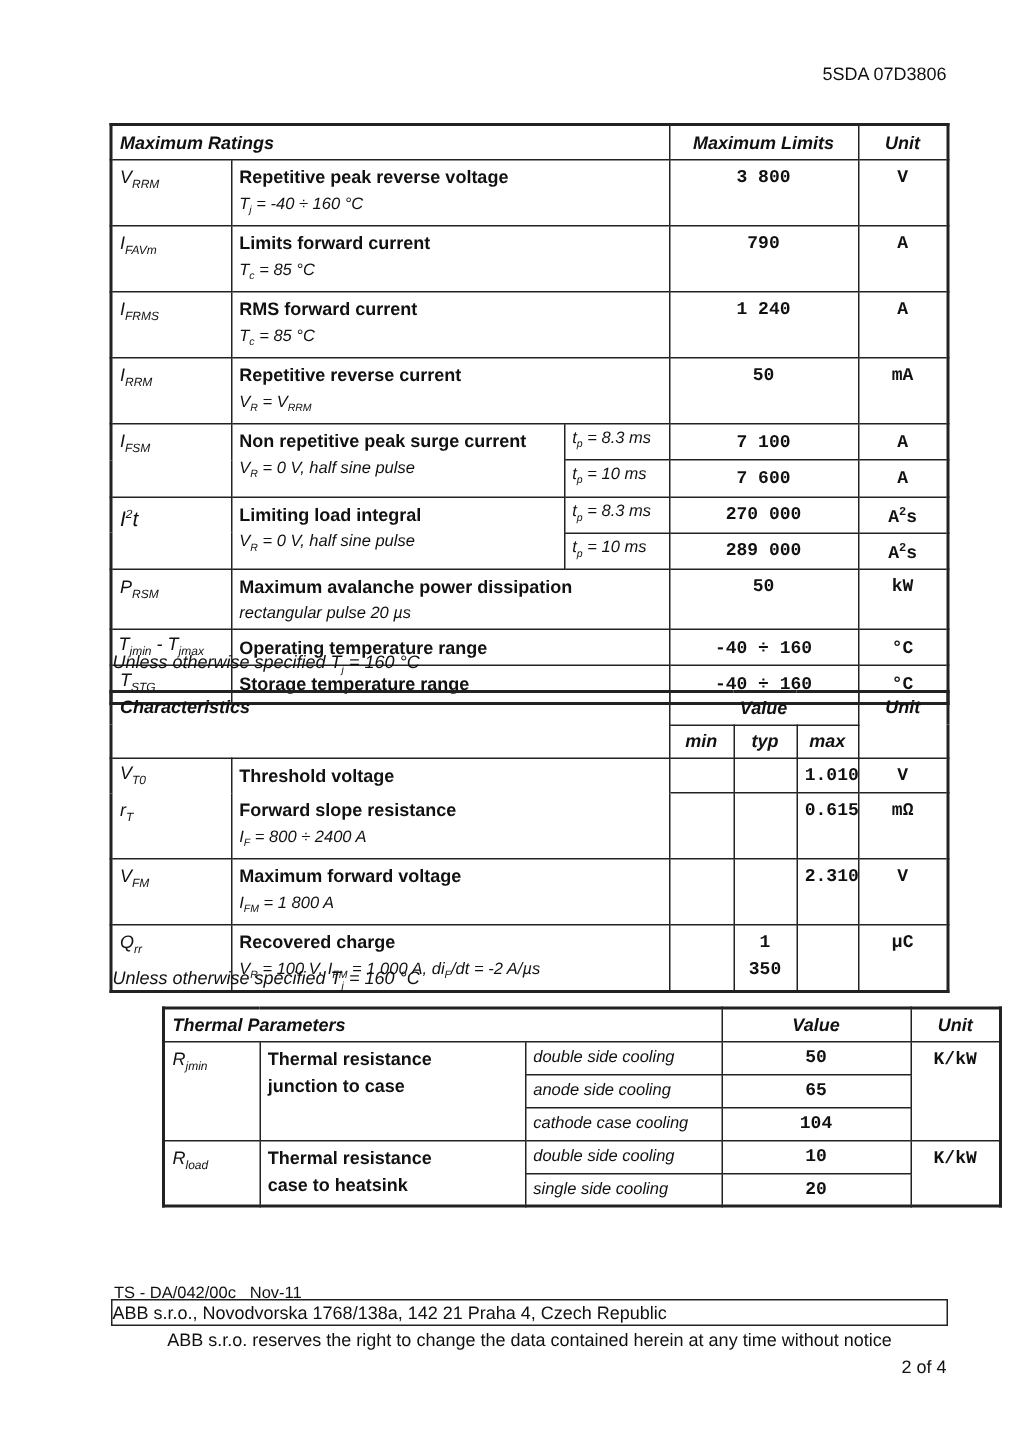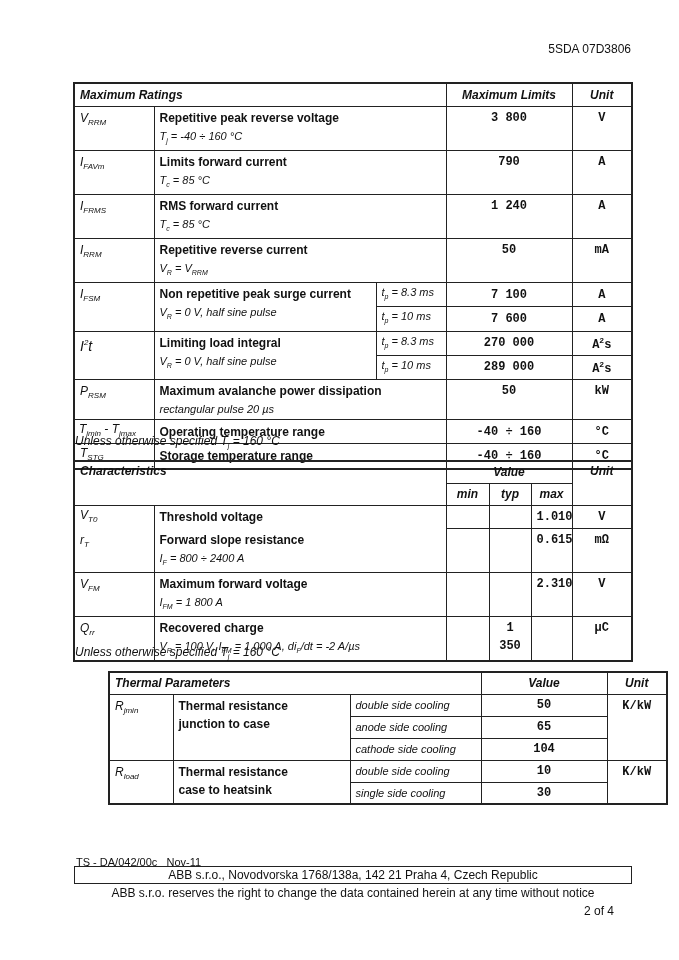--- a/index.html
+++ b/index.html
@@ -14,24 +14,24 @@
   .sym { font-weight: normal; font-style: italic; }
   .sym sub { font-size: 8px; }
   .name { font-weight: bold; }
   .cond { font-style: italic; font-size: 11px; }
   .cond sub { font-size: 7px; }
   .c { text-align: center; }
   .b { font-weight: bold; font-family: Liberation Mono, monospace; }
   .vtop { padding-top: 2px; }
   .note { font-style: italic; font-size: 12px; left: 75px; }
   .footer-box { left: 74px; top: 866px; width: 556px; height: 16px; border: 1px solid #222;
-                font-size: 12px; text-align: center; line-height: 16px; }
+                font-size: 12px; text-align: left; line-height: 16px; }
   .footer-line { left: 74px; width: 558px; top: 886px; font-size: 12px; text-align: center; }
   .footer-left { left: 76px; top: 856px; font-size: 11px; }
-  .footer-right { right: 65px; top: 904px; font-size: 12px; }
+  .footer-right { right: 48px; top: 904px; font-size: 12px; }
 </style>
 </head>
 <body>
 
 <div class="abs docnum">5SDA 07D3806</div>
 
 <table class="tbl" style="left:73px; top:82px; width:558px;">
   <colgroup>
       <col style="width:80px">
       <col style="width:222px">
@@ -236,36 +236,36 @@
     </td>
     <td class="cond" style="vertical-align:middle">double side cooling</td>
     <td class="c b" style="vertical-align:middle">50</td>
     <td rowspan="3" class="c b vtop">K/kW</td>
   </tr>
   <tr style="height:22px">
     <td class="cond" style="vertical-align:middle">anode side cooling</td>
     <td class="c b" style="vertical-align:middle">65</td>
   </tr>
   <tr style="height:22px">
-    <td class="cond" style="vertical-align:middle">cathode side cooling</td>
+    <td class="cond" style="vertical-align:middle">cathode case cooling</td>
     <td class="c b" style="vertical-align:middle">104</td>
   </tr>
   <tr style="height:22px">
     <td rowspan="2" class="sym vtop"><span>R</span><sub>load</sub></td>
     <td rowspan="2" class="name vtop">
       <div>Thermal resistance</div>
       <div>case to heatsink</div>
     </td>
     <td class="cond" style="vertical-align:middle">double side cooling</td>
     <td class="c b" style="vertical-align:middle">10</td>
     <td rowspan="2" class="c b vtop">K/kW</td>
   </tr>
   <tr style="height:22px">
     <td class="cond" style="vertical-align:middle">single side cooling</td>
-    <td class="c b" style="vertical-align:middle">30</td>
+    <td class="c b" style="vertical-align:middle">20</td>
   </tr>
 </tbody>
   </table>
 
 <div class="abs footer-box">ABB s.r.o., Novodvorska 1768/138a, 142 21 Praha 4, Czech Republic</div>
 <div class="abs footer-line">ABB s.r.o. reserves the right to change the data contained herein at any time without notice</div>
 <div class="abs footer-left" style="white-space:pre">TS - DA/042/00c   Nov-11</div>
 <div class="abs footer-right">2 of 4</div>
 
 </body></html>

